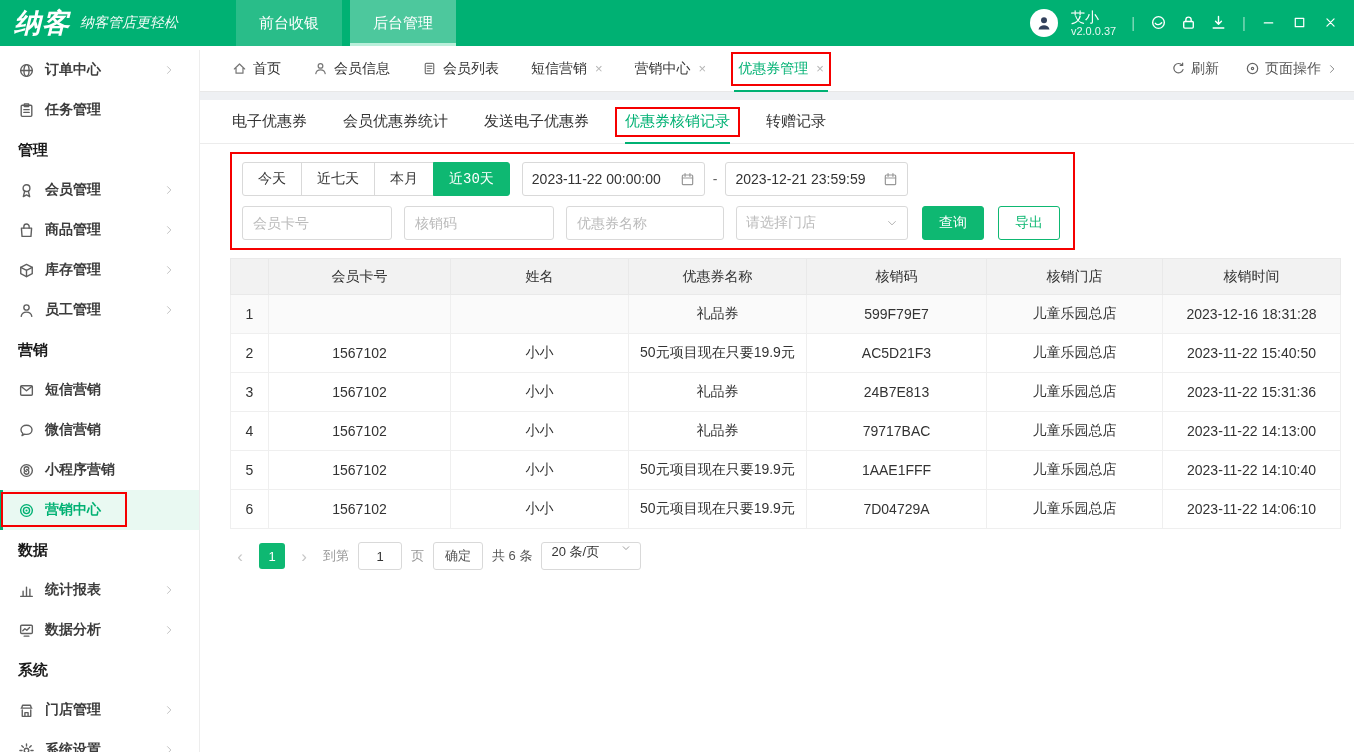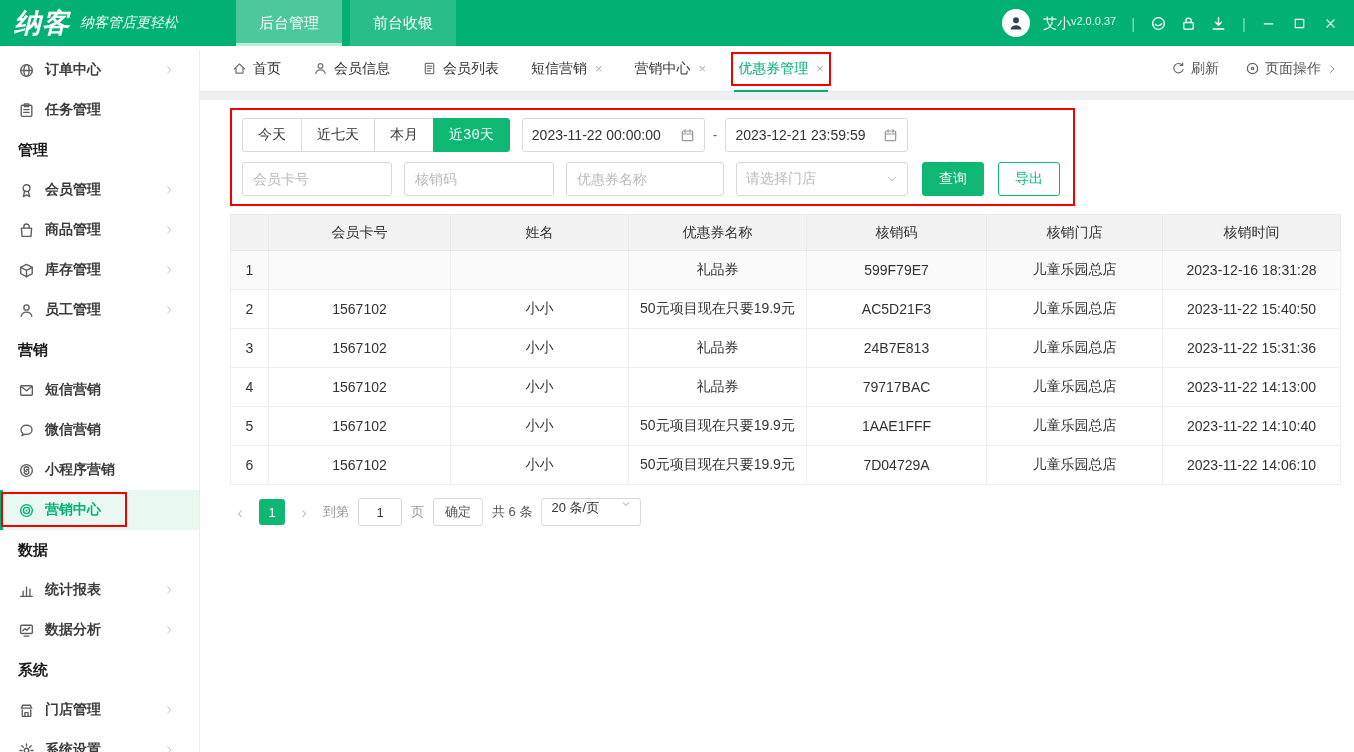--- a/index.html
+++ b/index.html
@@ -17,21 +17,21 @@
           display:flex;align-items:center;color:#fff;z-index:5}
   .logo{display:flex;align-items:center;gap:10px;padding:0 14px;width:236px;flex:none}
   .logo-main{font-size:27px;font-weight:bold;font-style:italic;letter-spacing:1px;line-height:1}
   .logo-slogan{font-size:14px;font-style:italic;opacity:.95;white-space:nowrap}
   .header-tab{height:46px;padding:0 23px;display:flex;align-items:center;font-size:15px;
               background:rgba(255,255,255,.16);margin-right:8px;cursor:pointer;white-space:nowrap}
   .header-tab.active{background:rgba(255,255,255,.30);box-shadow:inset 0 -3px 0 #b9efda}
   .header-right{margin-left:auto;display:flex;align-items:center;gap:13px;padding-right:16px}
   .avatar{width:28px;height:28px;border-radius:50%;background:#fff;color:#33415c;
           display:flex;align-items:center;justify-content:center;padding:4px}
-  .userblock{display:flex;flex-direction:row;line-height:1.15}
+  .userblock{display:flex;flex-direction:column;line-height:1.15}
   .username{font-size:14px}
   .userversion{font-size:11px;opacity:.9}
   .hdivider{color:rgba(255,255,255,.55);font-size:15px;padding:0 2px}
   .hicon{color:#fff;cursor:pointer}
   
   .sidebar{position:absolute;left:0;top:50px;width:200px;height:706px;background:#fff;
            border-right:1px solid #ededed;overflow:hidden;z-index:4}
   .side-item{height:40px;display:flex;align-items:center;padding:0 14px 0 18px;font-size:14px;
              font-weight:600;color:#3c3c3c;position:relative;cursor:pointer;white-space:nowrap}
   .side-item .ic{color:#5f5f5f;margin-right:10px}
@@ -121,22 +121,22 @@
   .pg-select .ic{color:#888}
 </style>
 </head>
 <body>
 
 <div class="header">
   <div class="logo">
     <span class="logo-main">纳客</span>
     <span class="logo-slogan">纳客管店更轻松</span>
   </div>
+  <div class="header-tab">前台收银</div>
   <div class="header-tab active">后台管理</div>
-  <div class="header-tab">前台收银</div>
   <div class="header-right">
     <span class="avatar ic">
         <svg viewBox="0 0 16 16">
           <circle class="f" cx="8" cy="5.8" r="2.4"></circle>
           <path class="f" d="M3.6 13.2c.5-2.5 2.3-3.5 4.4-3.5s3.9 1 4.4 3.5z"></path>
         </svg>
       </span>
     <div class="userblock">
       <span class="username">艾小</span>
       <span class="userversion">v2.0.0.37</span>
@@ -428,20 +428,38 @@
             <svg viewBox="0 0 16 16">
               <path stroke="currentColor" d="m6 3.5 4.5 4.5L6 12.5"></path>
             </svg>
           </span>
       </div>
     </div>
   </div>
 
   <div class="content">
 
+    <div class="subtabs" id="subtabs">
+        <div class="subtab">
+          <span>电子优惠券</span>
+        </div>
+        <div class="subtab">
+          <span>会员优惠券统计</span>
+        </div>
+        <div class="subtab">
+          <span>发送电子优惠券</span>
+        </div>
+        <div class="subtab active annotated">
+          <span>优惠券核销记录</span>
+          <span class="annot-tab"></span>
+        </div>
+        <div class="subtab">
+          <span>转赠记录</span>
+        </div>
+      </div>
 
     <div class="filterbox">
       <div class="frow">
         <div class="quick" id="quick">
             <button class="qbtn">今天</button>
             <button class="qbtn">近七天</button>
             <button class="qbtn">本月</button>
             <button class="qbtn active">近30天</button>
           </div>
         <div class="dateinput">

